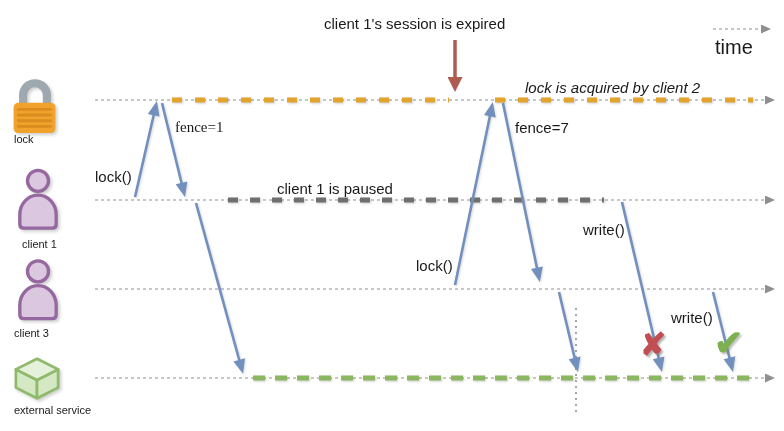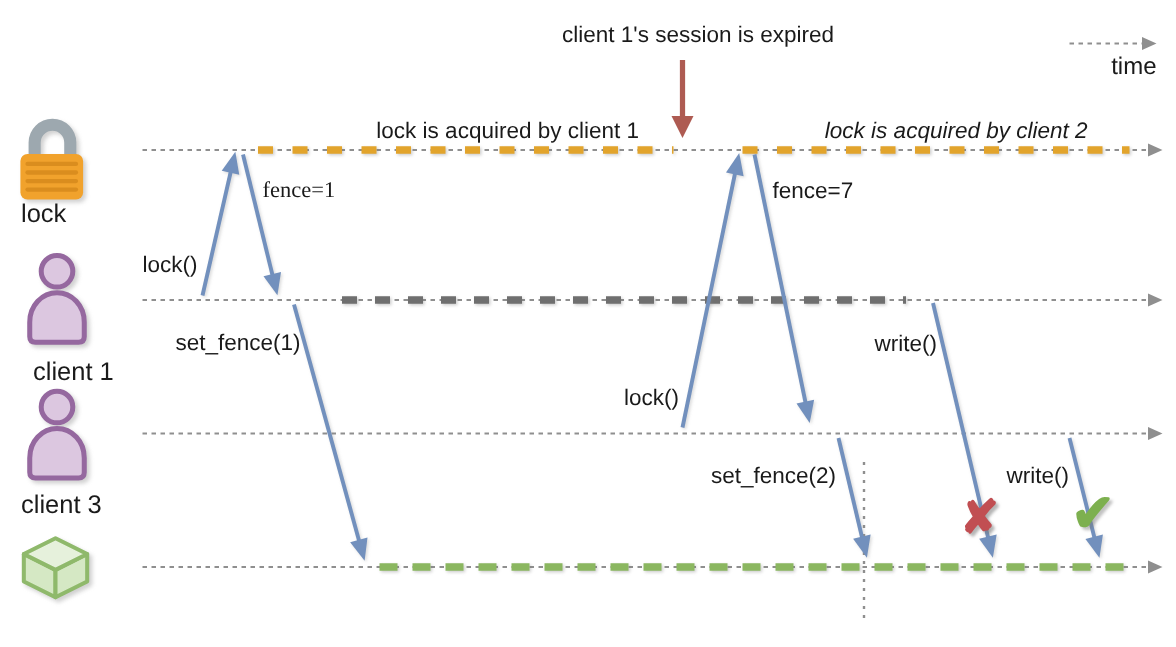--- a/index.html
+++ b/index.html
@@ -4,22 +4,22 @@
 <style>
   html,body { margin:0; padding:0; background:#ffffff; }
   .stage {
     position:relative; width:784px; height:431px; background:#ffffff;
     font-family:"Liberation Sans", sans-serif; color:#1a1a1a; overflow:hidden;
   }
   svg.overlay { position:absolute; left:0; top:0; display:block; }
   .seg   { filter: drop-shadow(1px 1.5px 1px rgba(110,110,110,0.35)); }
   .arrws { filter: drop-shadow(1px 1px 1px rgba(130,130,130,0.30)); }
   .lbl { position:absolute; font-size:15px; line-height:1.15; white-space:nowrap; }
-  .ctr { text-align:right; }
-  .legend-lbl { position:absolute; font-size:17px; white-space:nowrap; }
+  .ctr { text-align:left; }
+  .legend-lbl { position:absolute; font-size:11px; white-space:nowrap; }
   .icon { position:absolute; filter: drop-shadow(2px 2px 1.5px rgba(120,120,120,0.35)); }
   .mark { position:absolute; font-weight:bold; line-height:1; }
   .mark-fail { font-size:31px; text-shadow:2px 2px 2px rgba(120,120,120,0.55); }
   .mark-ok   { font-size:35px; text-shadow:2px 2px 2px rgba(120,120,120,0.45); }
 </style>
 </head>
 <body>
 
 <div class="stage">
 
@@ -92,31 +92,30 @@
     <g stroke="#8FB96B" stroke-width="2.8" stroke-linejoin="round">
       <polygon points="3,13 25,24 25,43 3,32" fill="#D5E8C4"></polygon>
       <polygon points="47,13 25,24 25,43 47,32" fill="#D5E8C4"></polygon>
       <polygon points="25,2 47,13 25,24 3,13" fill="#E6F1DC"></polygon>
     </g>
   </svg>
 
   <div class="legend-lbl" style="left:14px; top:133px;">lock</div>
   <div class="legend-lbl" style="left:22px; top:238px;">client 1</div>
   <div class="legend-lbl" style="left:14px; top:327px;">client 3</div>
+  <div class="legend-lbl" style="left:14px; top:404px;">external service</div>
 
   <div class="lbl ctr" style="left:324px; top:15px; width:232px;">client 1's session is expired</div>
-  <div class="lbl ctr" style="left:715px; top:36px; width:56px; font-size:16px;">time</div>
-  <div class="lbl ctr" style="left:226px; top:79px; width:200px;">lock is acquired by client 1</div>
+  <div class="lbl ctr" style="left:715px; top:36px; width:56px; font-size:20px;">time</div>
   <div class="lbl ctr" style="left:525px; top:79px; width:200px;font-style:italic;">lock is acquired by client 2</div>
+  <div class="lbl ctr" style="left:277px; top:180px; width:160px;">client 1 is paused</div>
 
   <div class="lbl" style="left:95px;  top:168px;">lock()</div>
   <div class="lbl" style="left:175px; top:119px;font-family:Liberation Serif, serif;">fence=1</div>
-  <div class="lbl" style="left:117px; top:220px;">set_fence(1)</div>
   <div class="lbl" style="left:416px; top:257px;">lock()</div>
   <div class="lbl" style="left:515px; top:119px;">fence=7</div>
-  <div class="lbl" style="left:474px; top:309px;">set_fence(2)</div>
   <div class="lbl" style="left:583px; top:221px;">write()</div>
   <div class="lbl" style="left:671px; top:309px;">write()</div>
 
   <div class="mark mark-fail" style="left: 640px; top: 329px; color: rgb(193, 78, 82);">✘</div>
   <div class="mark mark-ok" style="left: 714px; top: 325px; color: rgb(125, 176, 79);">✔</div>
 
 </div>
 
 </body></html>

